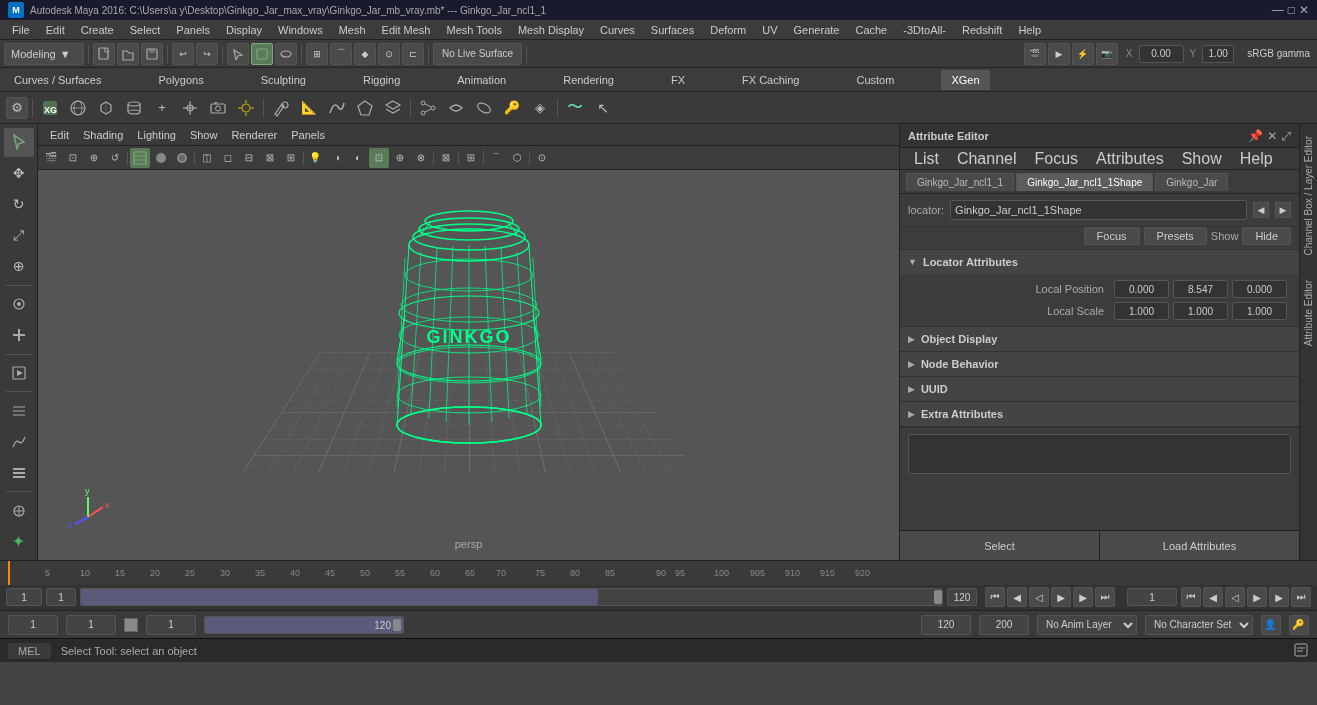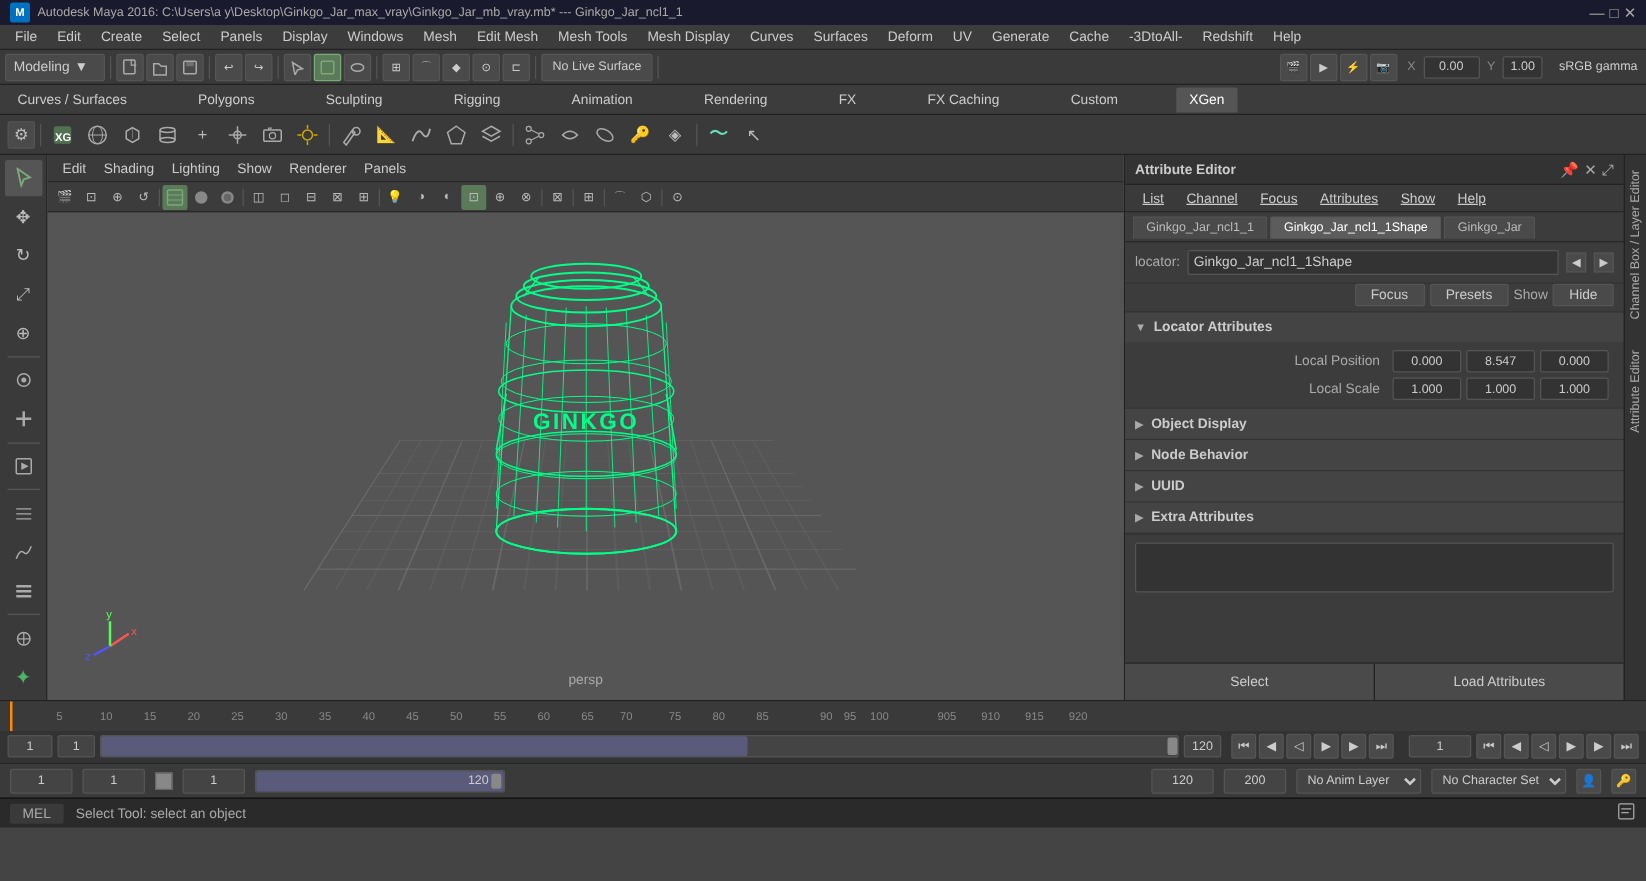--- a/index.html
+++ b/index.html
@@ -345,24 +345,23 @@
       height: 22px;
       background: #3a3a3a;
       display: flex;
       align-items: center;
       padding: 0 6px;
       gap: 2px;
       border-bottom: 1px solid #222;
     }
     .attr-menu {
       padding: 2px 8px;
-      font-size: 11px;
-      color: #ccc;
-      cursor: pointer;
-      text-decoration: underline;
+      font-size: 16px;
+      color: #ccc;
+      cursor: pointer;
     }
     #attr-tabs {
       height: 24px;
       background: #3c3c3c;
       display: flex;
       align-items: center;
       padding: 0 6px;
       gap: 2px;
       border-bottom: 1px solid #222;
     }
@@ -1262,21 +1261,21 @@
     <span class="tl-tick" style="left:360px;">50</span>
     <span class="tl-tick" style="left:395px;">55</span>
     <span class="tl-tick" style="left:430px;">60</span>
     <span class="tl-tick" style="left:465px;">65</span>
     <span class="tl-tick" style="left:496px;">70</span>
     <span class="tl-tick" style="left:535px;">75</span>
     <span class="tl-tick" style="left:570px;">80</span>
     <span class="tl-tick" style="left:605px;">85</span>
     <span class="tl-tick" style="left:656px;">90</span>
     <span class="tl-tick" style="left:675px;">95</span>
-    <span class="tl-tick" style="left:696px;text-align:right;">100</span>
+    <span class="tl-tick" style="left:714px;text-align:right;">100</span>
     <span class="tl-tick" style="left:750px;">905</span>
     <span class="tl-tick" style="left:785px;">910</span>
     <span class="tl-tick" style="left:820px;">915</span>
     <span class="tl-tick" style="left:855px;">920</span>
 
     <div style="position:absolute;left:8px;top:0;width:2px;height:100%;background:#ff8800;"></div>
   </div>
   <div id="timeline-controls">
     <input class="tl-input" type="text" value="1" style="">
     <div style="display:flex;align-items:center;flex:1;">

